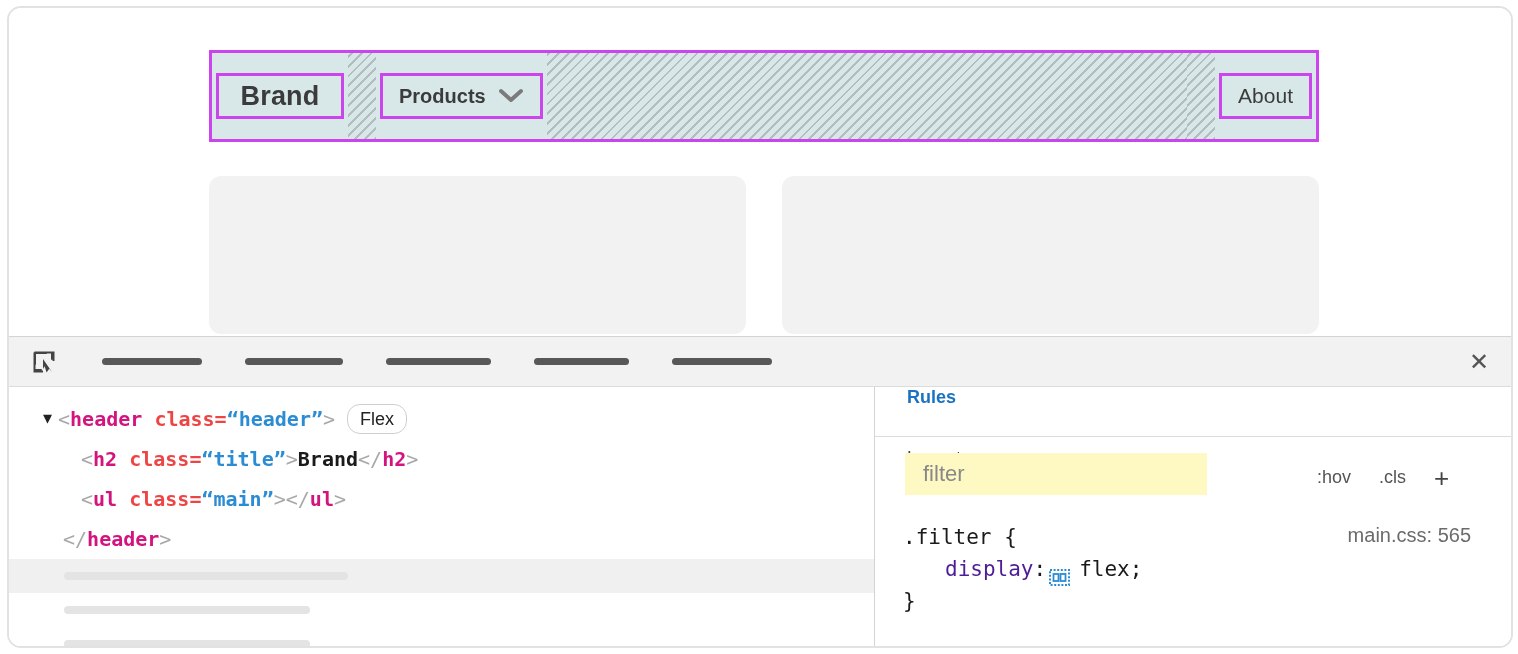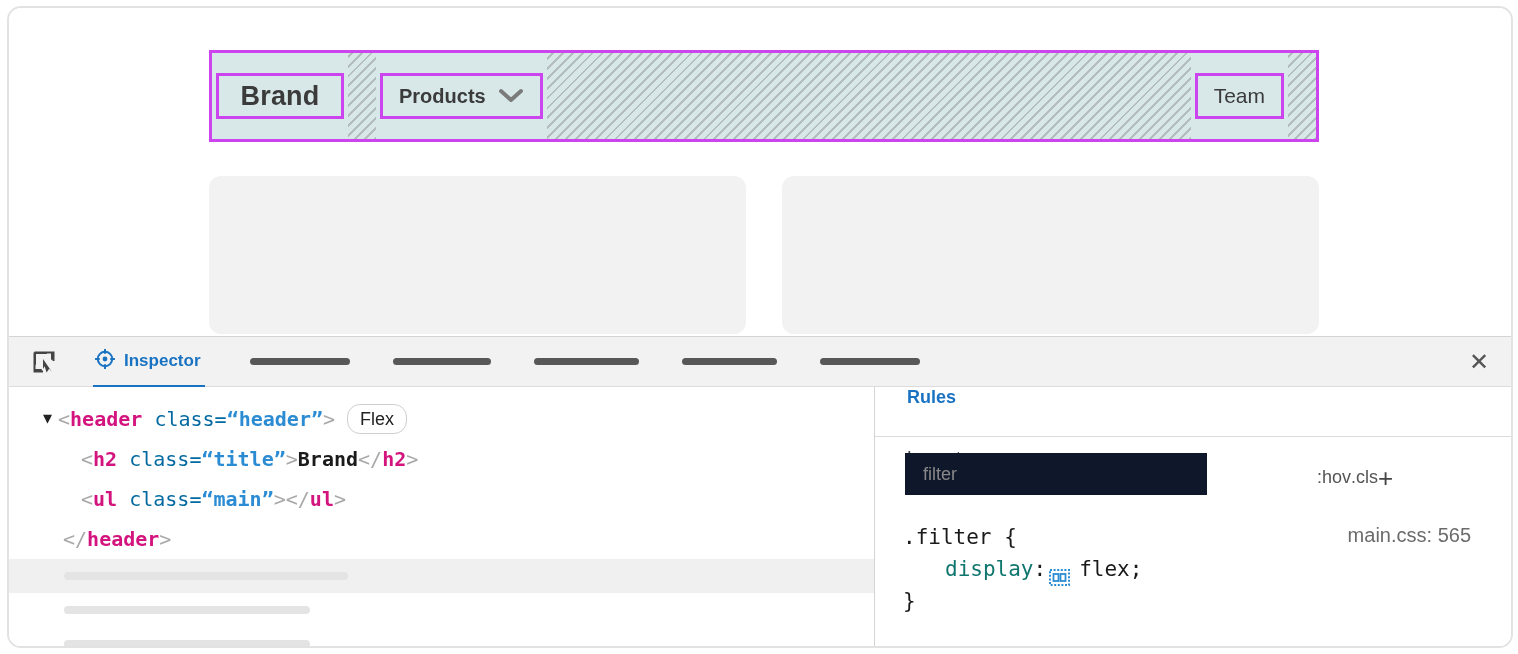--- a/index.html
+++ b/index.html
@@ -195,21 +195,21 @@
 
   .twisty {
     color: #222;
     font-size: 15px;
     margin-right: 6px;
     position: relative;
     top: -1px;
   }
   .tk-bracket { color: #a8a8a8; }
   .tk-tag     { color: #d4147e; font-weight: bold; }
-  .tk-attr    { color: #0369a1; font-weight: normal; }
+  .tk-attr    { color: #ef4444; font-weight: bold; }
   .tk-val     { color: #2b8cd4; font-weight: bold; }
   .tk-text    { color: #1a1a1a; font-weight: bold; }
 
   .flex-badge {
     display: inline-flex;
     align-items: center;
     justify-content: center;
     margin-left: 12px;
     height: 30px;
     padding: 0 12px;
@@ -251,48 +251,49 @@
   }
   .rules-tab.active { color: #1a73c2; font-weight: bold; }
 
   .filter-row {
     display: flex;
     align-items: center;
     padding: 16px 0 0 30px;
   }
   .filter-input {
     width: 302px; height: 42px;
-    background: #0f172a;
+    background: #fef9c3;
     border: none;
     display: flex;
     align-items: center;
     padding-left: 18px;
-    font-size: 18px;
+    font-size: 22px;
     color: #888;
     font-family: "Liberation Sans", sans-serif;
   }
   .filter-tools {
     display: flex;
     align-items: center;
+    gap: 28px;
     margin-left: 110px;
     font-size: 18px;
     color: #555;
     margin-top: 7px;
   }
   .plus-btn { font-size: 26px; color: #444; line-height: 1; }
 
   .css-block {
     font-family: "DejaVu Sans Mono", monospace;
     font-size: 21px;
     line-height: 32px;
     color: #1a1a1a;
     padding: 26px 0 0 28px;
     position: relative;
   }
-  .css-prop { color: #0f766e; text-align: center; }
+  .css-prop { color: #4c1d95; text-align: center; }
   .css-indent { padding-left: 42px; display: flex; align-items: center; }
   .css-flexbadge {
     display: inline-block;
     width: 21px; height: 17px;
     margin: 0 9px 0 3px;
     position: relative;
     top: 2px;
   }
   .source-link {
     position: absolute;
@@ -325,28 +326,28 @@
           <span class="chevron">
             <svg width="26" height="16" viewBox="0 0 26 16" aria-hidden="true">
               <path d="M3 3 L13 12 L23 3" stroke="#7b7b7b" stroke-width="4" fill="none" stroke-linecap="round" stroke-linejoin="round"></path>
             </svg>
           </span>
         </div>
       </div>
 
       <div class="hatch gap-big"></div>
 
+
+      <div class="hatch gap-sm"></div>
+
       <div class="flex-item-wrap">
         <div class="flex-item">
-          <span class="menu-plain">Team</span>
-        </div>
-      </div>
-
-      <div class="hatch gap-sm"></div>
-
+          <span class="menu-plain">About</span>
+        </div>
+      </div>
 
     </div>
 
     <div class="cards">
       <div class="card"></div>
       <div class="card"></div>
     </div>
 
   </div>
 
@@ -355,30 +356,20 @@
     <div class="dt-toolbar">
 
       <div class="pick-icon">
         <svg width="24" height="24" viewBox="0 0 24 24" aria-hidden="true">
           <path d="M3 3 H14 M3 3 V14 M3 20 H9 M20 3 V9" stroke="#444" stroke-width="2" fill="none" stroke-linecap="round"></path>
           <path d="M2.5 2.5 H21.5 V11 M2.5 2.5 V21.5 H11" stroke="#444" stroke-width="2" fill="none"></path>
           <path d="M11 9 L20 22 L17.2 18.8 L14.6 22.6 L12.6 16.2 L11 19 Z" fill="#444"></path>
         </svg>
       </div>
 
-      <div class="tab-inspector">
-        <span>
-          <svg width="20" height="20" viewBox="0 0 20 20" aria-hidden="true">
-            <circle cx="10" cy="10" r="7.2" stroke="#1a73c2" stroke-width="2" fill="none"></circle>
-            <circle cx="10" cy="10" r="2.4" fill="#1a73c2"></circle>
-            <path d="M10 0.6 V4 M10 16 V19.4 M0.6 10 H4 M16 10 H19.4" stroke="#1a73c2" stroke-width="2" stroke-linecap="round"></path>
-          </svg>
-        </span>
-        <span>Inspector</span>
-      </div>
 
       <div class="redacted-tabs">
         <div class="redact-bar" style="width:100px"></div>
         <div class="redact-bar" style="width:98px"></div>
         <div class="redact-bar" style="width:105px"></div>
         <div class="redact-bar" style="width:95px"></div>
         <div class="redact-bar" style="width:100px"></div>
       </div>
 
       <div class="close-x">✕</div>

